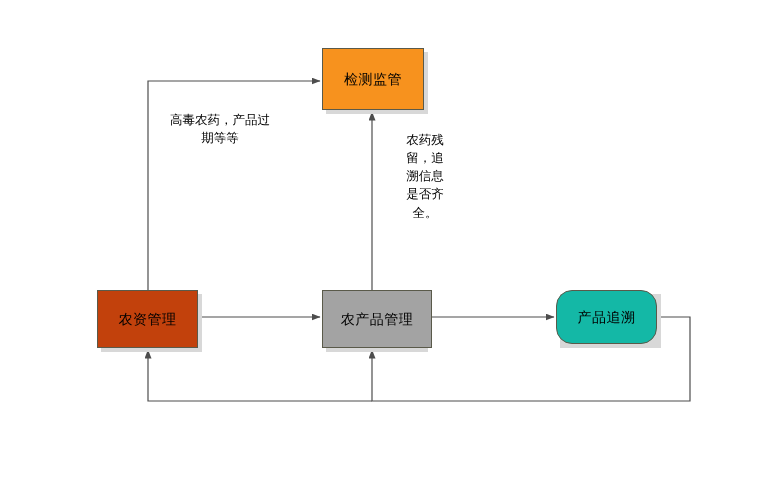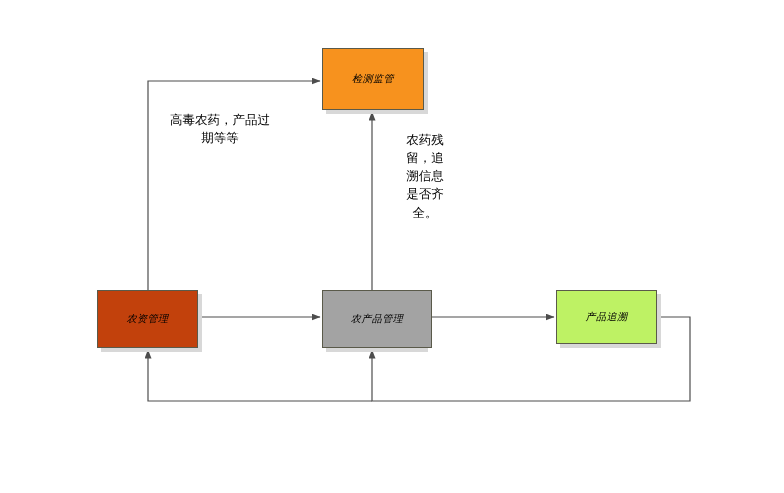--- a/index.html
+++ b/index.html
@@ -26,25 +26,24 @@
     height: 493px;
   }
   .node {
     position: absolute;
     box-sizing: border-box;
     border: 1px solid #5a5a4a;
     display: flex;
     align-items: center;
     justify-content: center;
     text-align: center;
-    font-size: 10px;
+    font-size: 14px;
     color: #000000;
     letter-spacing: 0.5px;
     line-height: 1.2;
-    font-style: italic;
   }
   .node-shadow {
     position: absolute;
     background: #d8d8d8;
     z-index: 0;
   }
   .node-label {
     display: block;
     white-space: nowrap;
   }
@@ -70,22 +69,23 @@
     width: 110px;
     height: 58px;
     background: #a3a3a3;
     z-index: 2;
   }
   #node-traceability {
     left: 556px;
     top: 290px;
     width: 101px;
     height: 54px;
-    background: #bef264;
+    background: #14b8a6;
     z-index: 2;
+    border-radius: 16px;
   }
   .edge-label {
     position: absolute;
     font-size: 12.5px;
     color: #000000;
     line-height: 1.45;
     text-align: center;
     z-index: 3;
     white-space: pre-line;
   }

